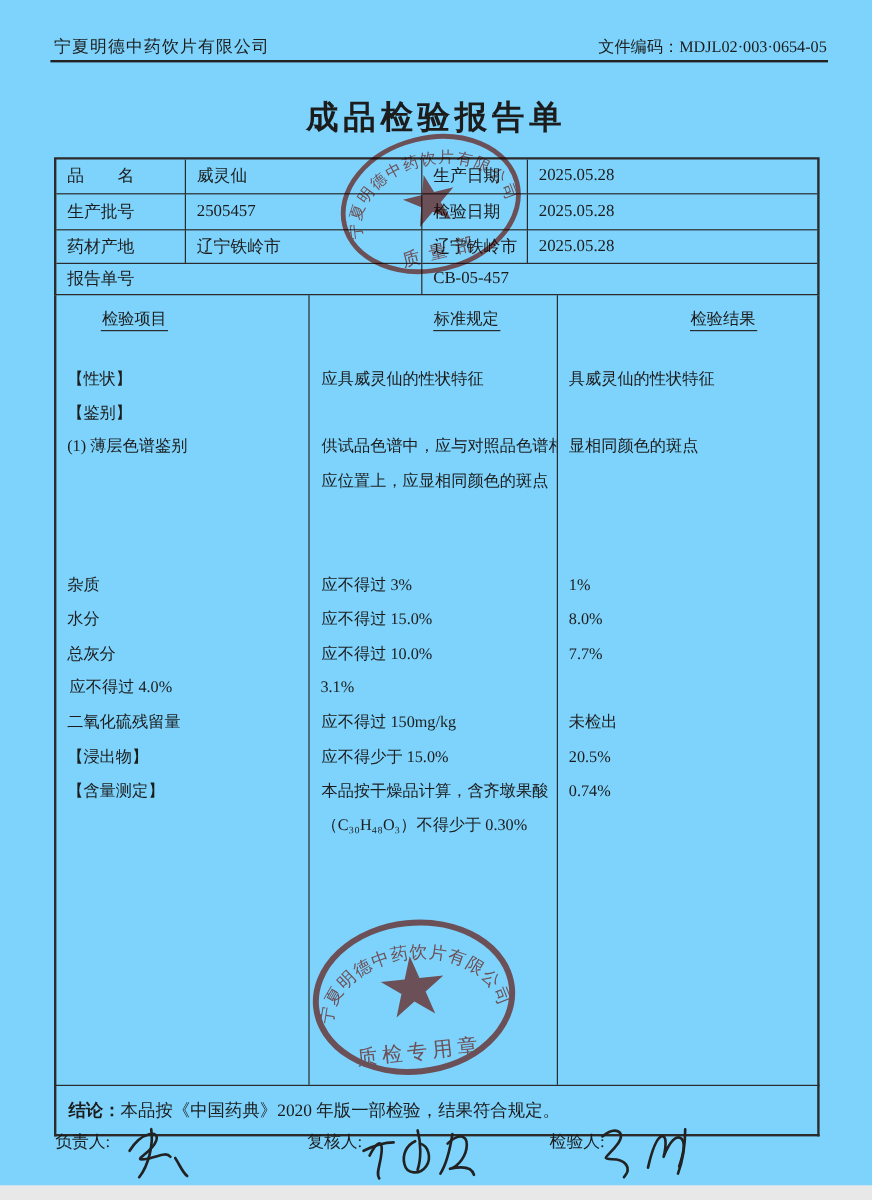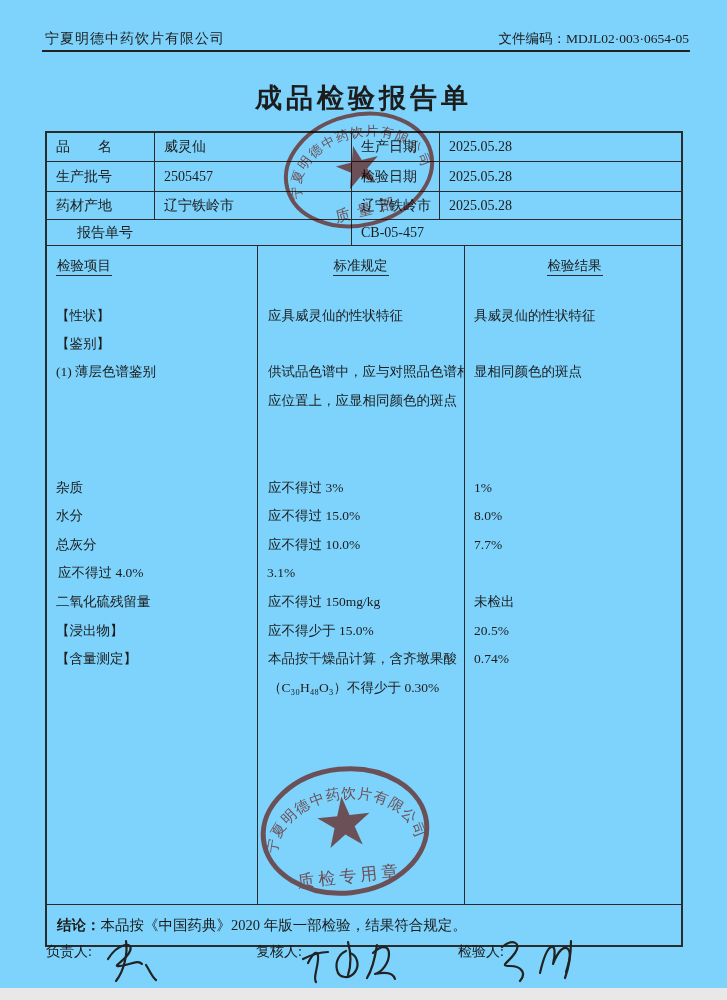--- a/index.html
+++ b/index.html
@@ -18,31 +18,31 @@
 
   
   .info-table { position:absolute; left:45px; top:131px; width:638px; height:115px;
                 border:2px solid #2b2b2b; border-bottom:1px solid #2b2b2b;
                 display:grid; grid-template-columns:108px 197px 88px 241px;
                 grid-template-rows:29px 30px 28px 25px; font-size:14px; }
   .info-table > div { border-right:1px solid #2b2b2b; border-bottom:1px solid #2b2b2b;
                       display:flex; align-items:center; padding-left:9px; overflow:hidden; }
   .info-table > div.noright { border-right:none; }
   .info-table > div.nobottom { border-bottom:none; }
-  .span2a { grid-column:1 / 3;margin-left:21px; }
+  .span2a { grid-column:1 / 3; }
   .span2b { grid-column:3 / 5; }
 
   
   .main-table { position:absolute; left:45px; top:246px; width:638px; height:659px;
                 border-left:2px solid #2b2b2b; border-right:2px solid #2b2b2b;
                 border-bottom:1px solid #2b2b2b; }
   .vline { position:absolute; top:0; bottom:0; width:1px; background:#2b2b2b; }
   .vline.v1 { left:210px; } .vline.v2 { left:417px; }
   .mt-header { position:absolute; top:8px; left:0; width:100%; display:grid;
-               grid-template-columns:210px 207px 221px; font-size:13.5px; height:24px; line-height:24px; }
+               grid-template-columns:210px 207px 221px; font-size:13.5px; height:24px; line-height:24px;padding-left:28px; }
   .mt-header .h1 { padding-left:9px; }
   .mt-header .h2, .mt-header .h3 { text-align:center; }
   .uline { border-bottom:1px solid #2b2b2b; padding:0 1px 2px 1px; }
   .trow { position:absolute; left:0; width:100%; display:grid;
           grid-template-columns:210px 207px 221px; height:24px; line-height:24px; font-size:13.5px; }
   .trow > div { overflow:hidden; white-space:nowrap; }
   .trow .c1 { padding-left:9px; }
   .trow .c2 { padding-left:11px; }
   .trow .c3 { padding-left:10px; }
 

